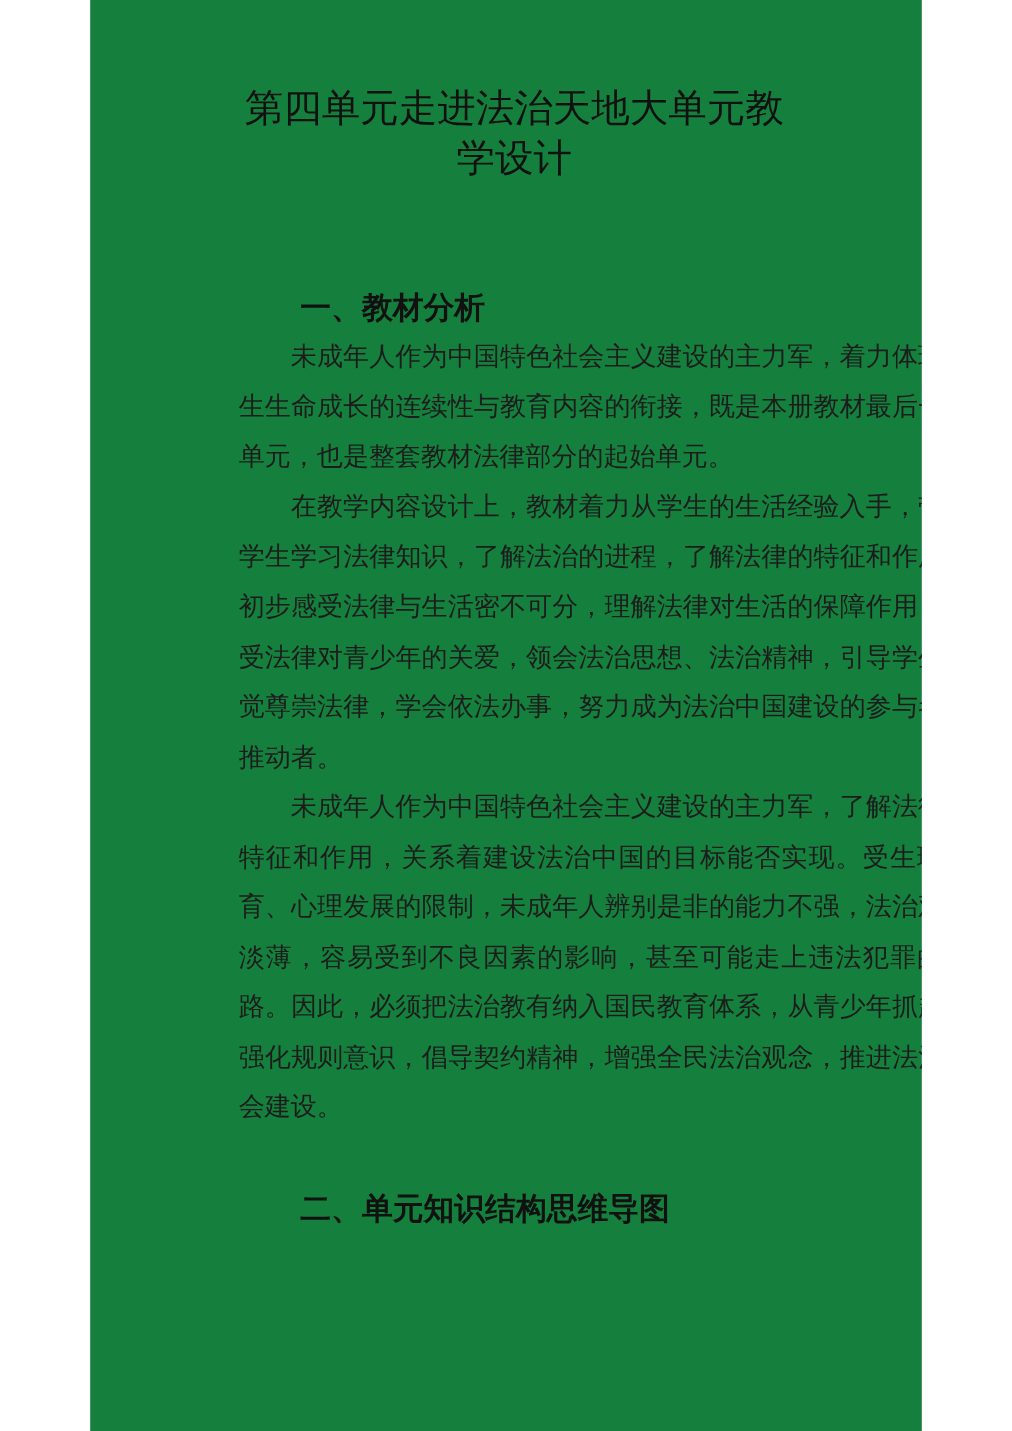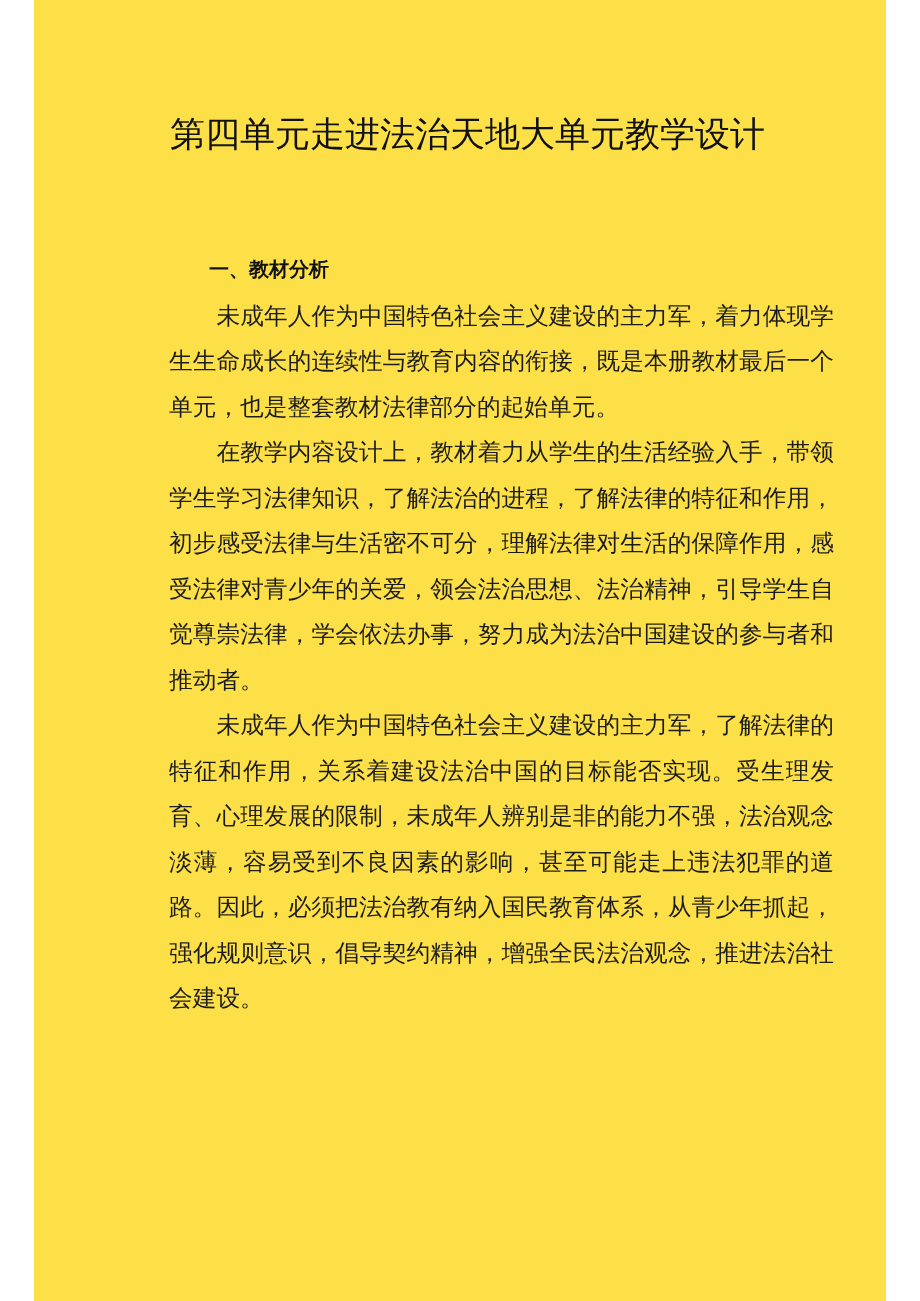--- a/index.html
+++ b/index.html
@@ -2,47 +2,47 @@
 <html><head>
 <meta charset="utf-8">
 <style>
   html, body {
     margin: 0;
     padding: 0;
     background: #ffffff;
   }
   .page {
     position: relative;
-    width: 852px;
+    width: 756px;
     height: 1301px;
     margin: 0 auto;
-    background: #fde047;
+    background: #15803d;
     color: #1c1c1c;
     box-sizing: border-box;
-    padding: 112px 120px 0 135px;
+    padding: 76px 120px 0 135px;
     overflow: hidden;
   }
   .doc-title {
     margin: 0;
     font-family: "Liberation Serif", "DejaVu Serif", serif;
     font-weight: 400;
     font-size: 35px;
     line-height: 45px;
     text-align: center;
     letter-spacing: 0px;
     color: #111111;
   }
   .doc-body {
     width: 665px;
   }
   .section-heading {
     margin: 0;
-    font-family: Liberation Mono, monospace;
+    font-family: Liberation Sans, sans-serif;
     font-weight: 700;
-    font-size: 20px;
+    font-size: 28px;
     line-height: 45.5px;
     text-indent: 2em;
     color: #111111;
   }
   .section-heading.first {
     margin-top: 91px;
   }
   .section-heading.second {
     margin-top: 45px;
   }
@@ -67,14 +67,15 @@
 
   <div class="doc-body">
     <h2 class="section-heading first">一、教材分析</h2>
 
     <p class="doc-paragraph">未成年人作为中国特色社会主义建设的主力军，着力体现学生生命成长的连续性与教育内容的衔接，既是本册教材最后一个单元，也是整套教材法律部分的起始单元。</p>
 
     <p class="doc-paragraph">在教学内容设计上，教材着力从学生的生活经验入手，带领学生学习法律知识，了解法治的进程，了解法律的特征和作用，初步感受法律与生活密不可分，理解法律对生活的保障作用，感受法律对青少年的关爱，领会法治思想、法治精神，引导学生自觉尊崇法律，学会依法办事，努力成为法治中国建设的参与者和推动者。</p>
 
     <p class="doc-paragraph">未成年人作为中国特色社会主义建设的主力军，了解法律的特征和作用，关系着建设法治中国的目标能否实现。受生理发育、心理发展的限制，未成年人辨别是非的能力不强，法治观念淡薄，容易受到不良因素的影响，甚至可能走上违法犯罪的道路。因此，必须把法治教有纳入国民教育体系，从青少年抓起，强化规则意识，倡导契约精神，增强全民法治观念，推进法治社会建设。</p>
 
+    <h2 class="section-heading second">二、单元知识结构思维导图</h2>
   </div>
 </div>
 
 </body></html>

